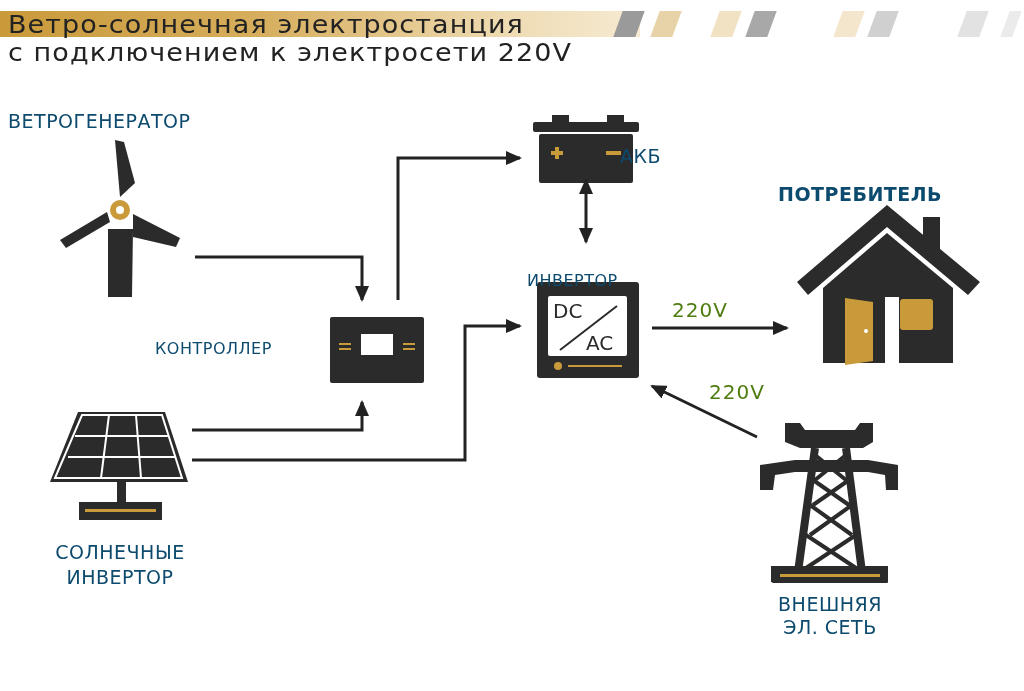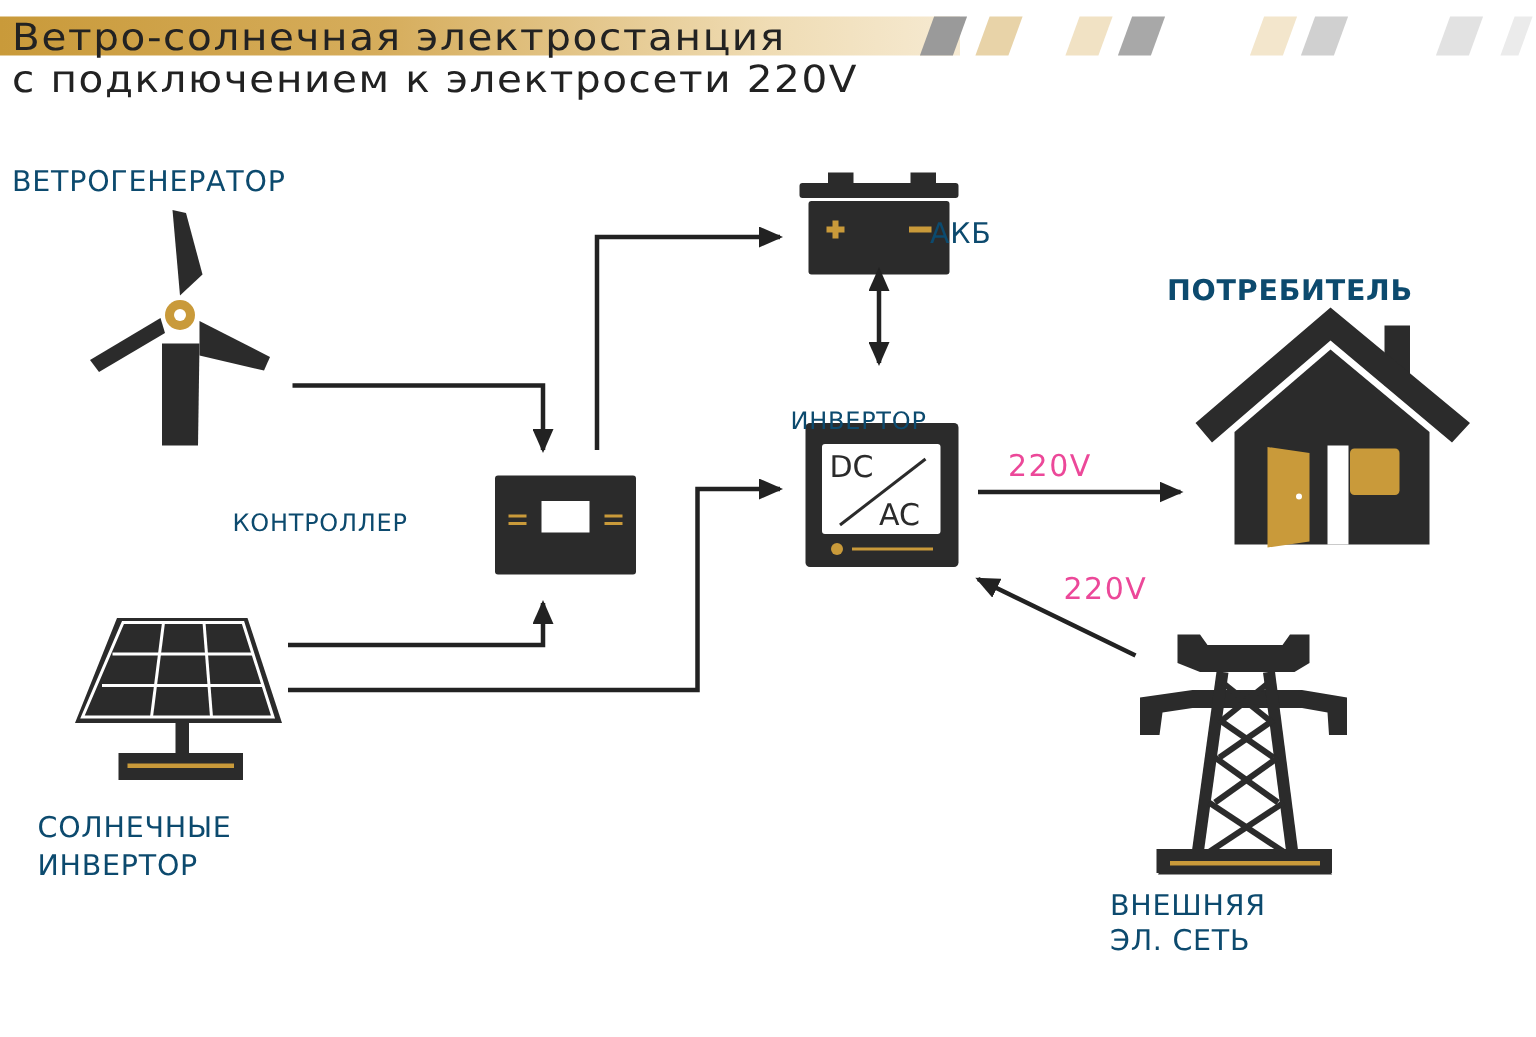--- a/index.html
+++ b/index.html
@@ -3,22 +3,22 @@
 <meta charset="utf-8">
 <style>
   html,body{margin:0;padding:0;background:#fff;}
   body{width:1024px;height:691px;position:relative;overflow:hidden;font-family:"DejaVu Sans",sans-serif;color:#2b2b2b;}
   .title-band{position:absolute;left:0;top:11px;width:640px;height:26px;background:linear-gradient(90deg,#c99a3a 0%,#d6ad5c 40%,#efdcb4 80%,#f6ead2 100%);}
   .stripe{position:absolute;top:11px;width:22px;height:26px;transform:skewX(-20deg);}
   .t1{position:absolute;left:8px;top:10px;font-size:25px;letter-spacing:1px;color:#222;white-space:nowrap;transform:scaleX(1.08);transform-origin:left;}
   .t2{position:absolute;left:8px;top:38px;font-size:25px;letter-spacing:1px;color:#222;white-space:nowrap;transform:scaleX(1.08);transform-origin:left;}
   .lbl{position:absolute;font-size:19px;color:#0c4a6e;white-space:nowrap;letter-spacing:0.5px;}
   .lbl.sm{font-size:16px;}
-  .lbl.c{text-align:left;}
-  .gold{color:#ec4899;font-size:20px;letter-spacing:1px;}
+  .lbl.c{text-align:center;}
+  .gold{color:#4d7c0f;font-size:20px;letter-spacing:1px;}
   svg{position:absolute;left:0;top:0;}
 </style>
 </head>
 <body>
 
 <div class="title-band"></div>
 <div class="stripe" style="left:618px;background:#9a9a9a;"></div>
 <div class="stripe" style="left:655px;background:#e8d3a8;"></div>
 <div class="stripe" style="left:715px;background:#f1e2c4;"></div>
 <div class="stripe" style="left:750px;background:#a8a8a8;"></div>

